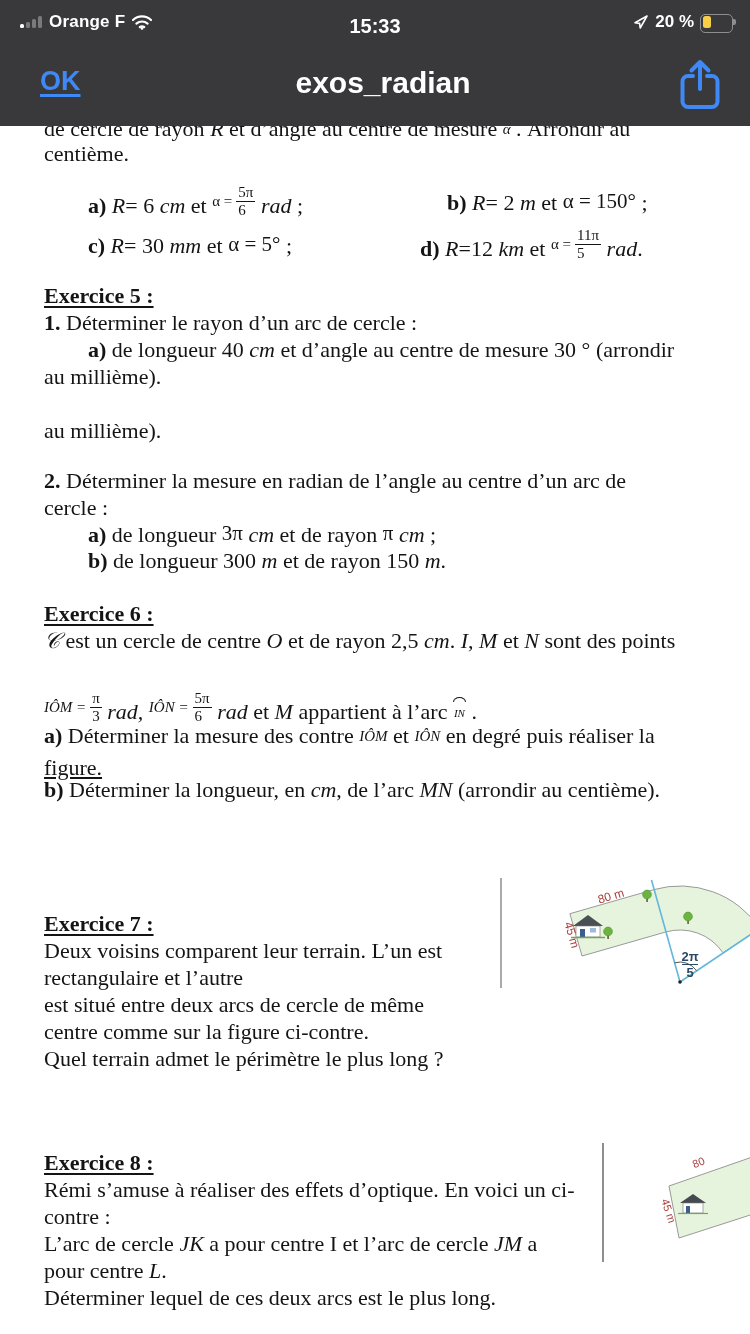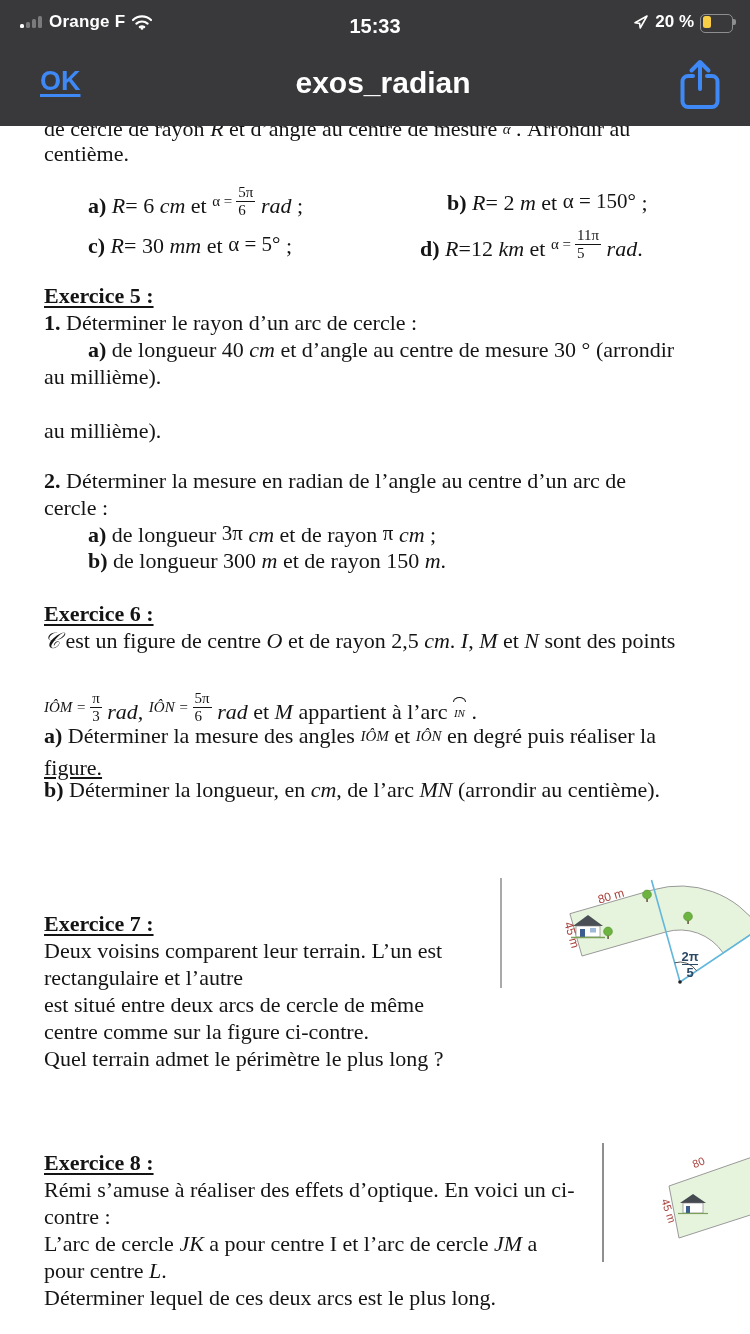--- a/index.html
+++ b/index.html
@@ -128,36 +128,36 @@
   <div class="ln" style="left:44px;top:183px;"><span class="b">1. </span><span>Déterminer le rayon d’un arc de cercle :</span></div>
   <div class="ln" style="left:88px;top:210px;"><span class="b">a) </span><span>de longueur 40 </span><span class="i">cm</span><span> et d’angle au centre de mesure 30 ° (arrondir</span></div>
   <div class="ln" style="left:44px;top:237px;">au millième).</div>
   <div class="ln" style="left:44px;top:291px;">au millième).</div>
   <div class="ln" style="left:44px;top:341px;"><span class="b">2. </span><span>Déterminer la mesure en radian de l’angle au centre d’un arc de</span></div>
   <div class="ln" style="left:44px;top:368px;">cercle :</div>
   <div class="ln" style="left:88px;top:394px;"><span class="b">a) </span><span>de longueur </span><span class="sm">3π</span><span>  </span><span class="i">cm</span><span> et de rayon </span><span class="sm">π</span><span>  </span><span class="i">cm</span><span> ;</span></div>
   <div class="ln" style="left:88px;top:421px;"><span class="b">b) </span><span>de longueur 300 </span><span class="i">m</span><span> et de rayon 150 </span><span class="i">m</span><span>.</span></div>
 
   <div class="ln ttl" style="left:44px;top:474px;">Exercice 6 :</div>
-  <div class="ln" style="left:44px;top:501px;"><span class="i">𝒞</span><span> est un figure de centre </span><span class="i">O</span><span> et de rayon 2,5 </span><span class="i">cm</span><span>. </span><span class="i">I</span><span>, </span><span class="i">M</span><span> et </span><span class="i">N</span><span> sont des points</span></div>
+  <div class="ln" style="left:44px;top:501px;"><span class="i">𝒞</span><span> est un cercle de centre </span><span class="i">O</span><span> et de rayon 2,5 </span><span class="i">cm</span><span>. </span><span class="i">I</span><span>, </span><span class="i">M</span><span> et </span><span class="i">N</span><span> sont des points</span></div>
   <div class="ln" style="left:44px;top:528px;"></div>
   <div class="ln" style="left:44px;top:564px;"><span class="mfrac">
         <span class="pre i">IÔM = </span>
         <span class="stack">
           <span class="num">π</span>
           <span class="den">3</span>
         </span>
       </span><span class="i"> rad,</span><span>  </span><span class="mfrac">
         <span class="pre i">IÔN = </span>
         <span class="stack">
           <span class="num">5π</span>
           <span class="den">6</span>
         </span>
       </span><span>  </span><span class="i">rad</span><span> et </span><span class="i">M</span><span> appartient à l’arc </span><span class="arc">IN</span><span> .</span></div>
-  <div class="ln" style="left:44px;top:596px;"><span class="b">a) </span><span>Déterminer la mesure des angles </span><span class="smi">IÔM</span><span>  et </span><span class="smi">IÔN</span><span>  en degré puis réaliser la</span></div>
+  <div class="ln" style="left:44px;top:596px;"><span class="b">a) </span><span>Déterminer la mesure des contre </span><span class="smi">IÔM</span><span>  et </span><span class="smi">IÔN</span><span>  en degré puis réaliser la</span></div>
   <div class="ln" style="left:44px;top:628px;text-decoration:underline;">figure.</div>
   <div class="ln" style="left:44px;top:650px;"><span class="b">b) </span><span>Déterminer la longueur, en </span><span class="i">cm</span><span>, de l’arc </span><span class="i">MN</span><span> (arrondir au centième).</span></div>
 
   <div class="ln ttl" style="left:44px;top:784px;">Exercice 7 :</div>
   <div class="ln" style="left:44px;top:811px;">Deux voisins comparent leur terrain. L’un est</div>
   <div class="ln" style="left:44px;top:838px;">rectangulaire et l’autre</div>
   <div class="ln" style="left:44px;top:865px;">est situé entre deux arcs de cercle de même</div>
   <div class="ln" style="left:44px;top:892px;">centre comme sur la figure ci-contre.</div>
   <div class="ln" style="left:44px;top:919px;">Quel terrain admet le périmètre le plus long ?</div>
   <div class="vline" style="left:500px;top:752px;height:110px;"></div>

